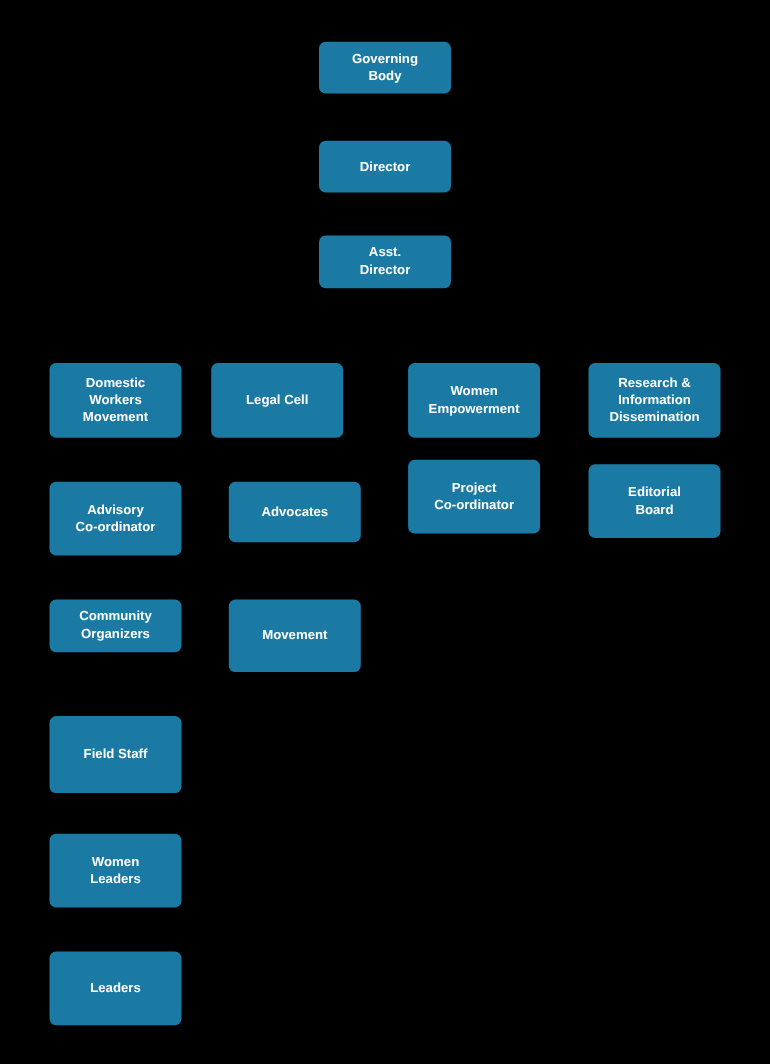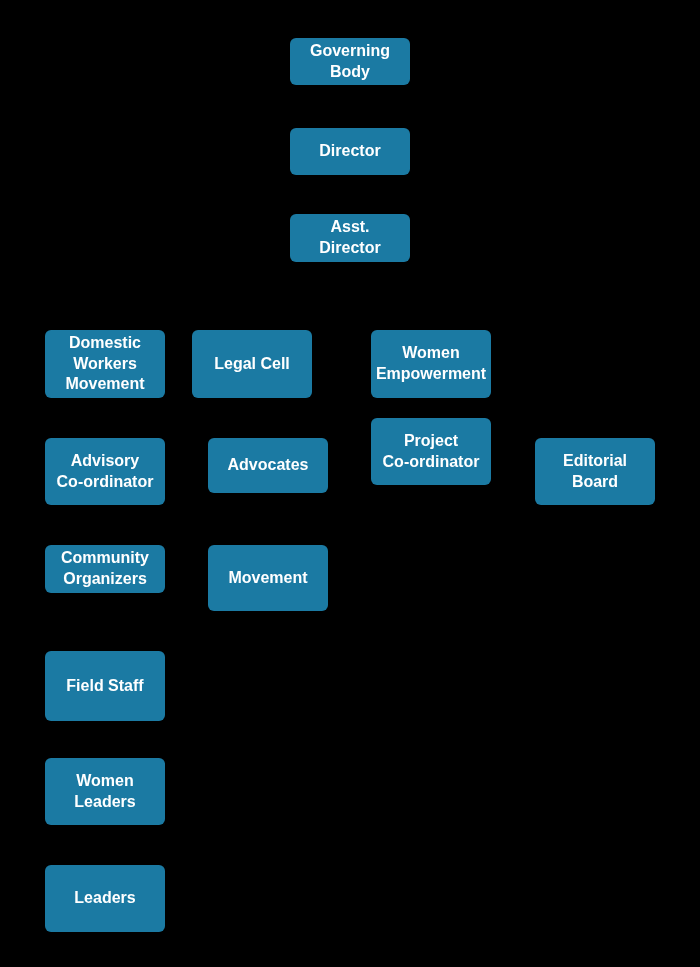--- a/index.html
+++ b/index.html
@@ -25,21 +25,21 @@
     position: absolute;
     width: 120px;
     background: var(--box-fill, #1b7aa3);
     color: var(--box-text, #ffffff);
     border-radius: 6px;
     display: flex;
     align-items: center;
     justify-content: center;
     text-align: center;
     font-weight: bold;
-    font-size: 16px;
+    font-size: 12px;
     line-height: 1.3;
     white-space: pre-line;
     box-sizing: border-box;
     padding: 4px 2px;
   }
 </style>
 </head>
 <body>
 
 <div class="stage">
@@ -64,16 +64,19 @@
 
   <div class="box" style="left:192px;top:330px;height:68px">Legal Cell</div>
   <div class="box" style="left:208px;top:438px;height:55px">Advocates</div>
   <div class="box" style="left:208px;top:545px;height:66px">Movement</div>
 
   <div class="box" style="left:371px;top:330px;height:68px">Women
 Empowerment</div>
   <div class="box" style="left:371px;top:418px;height:67px">Project
 Co-ordinator</div>
 
-  <div class="box" style="left:535px;top:438px;height:67px">Editorial
+  <div class="box" style="left:535px;top:330px;height:68px">Research &amp;
+Information
+Dissemination</div>
+  <div class="box" style="left:535px;top:422px;height:67px">Editorial
 Board</div>
 
 </div>
 
 </body></html>

